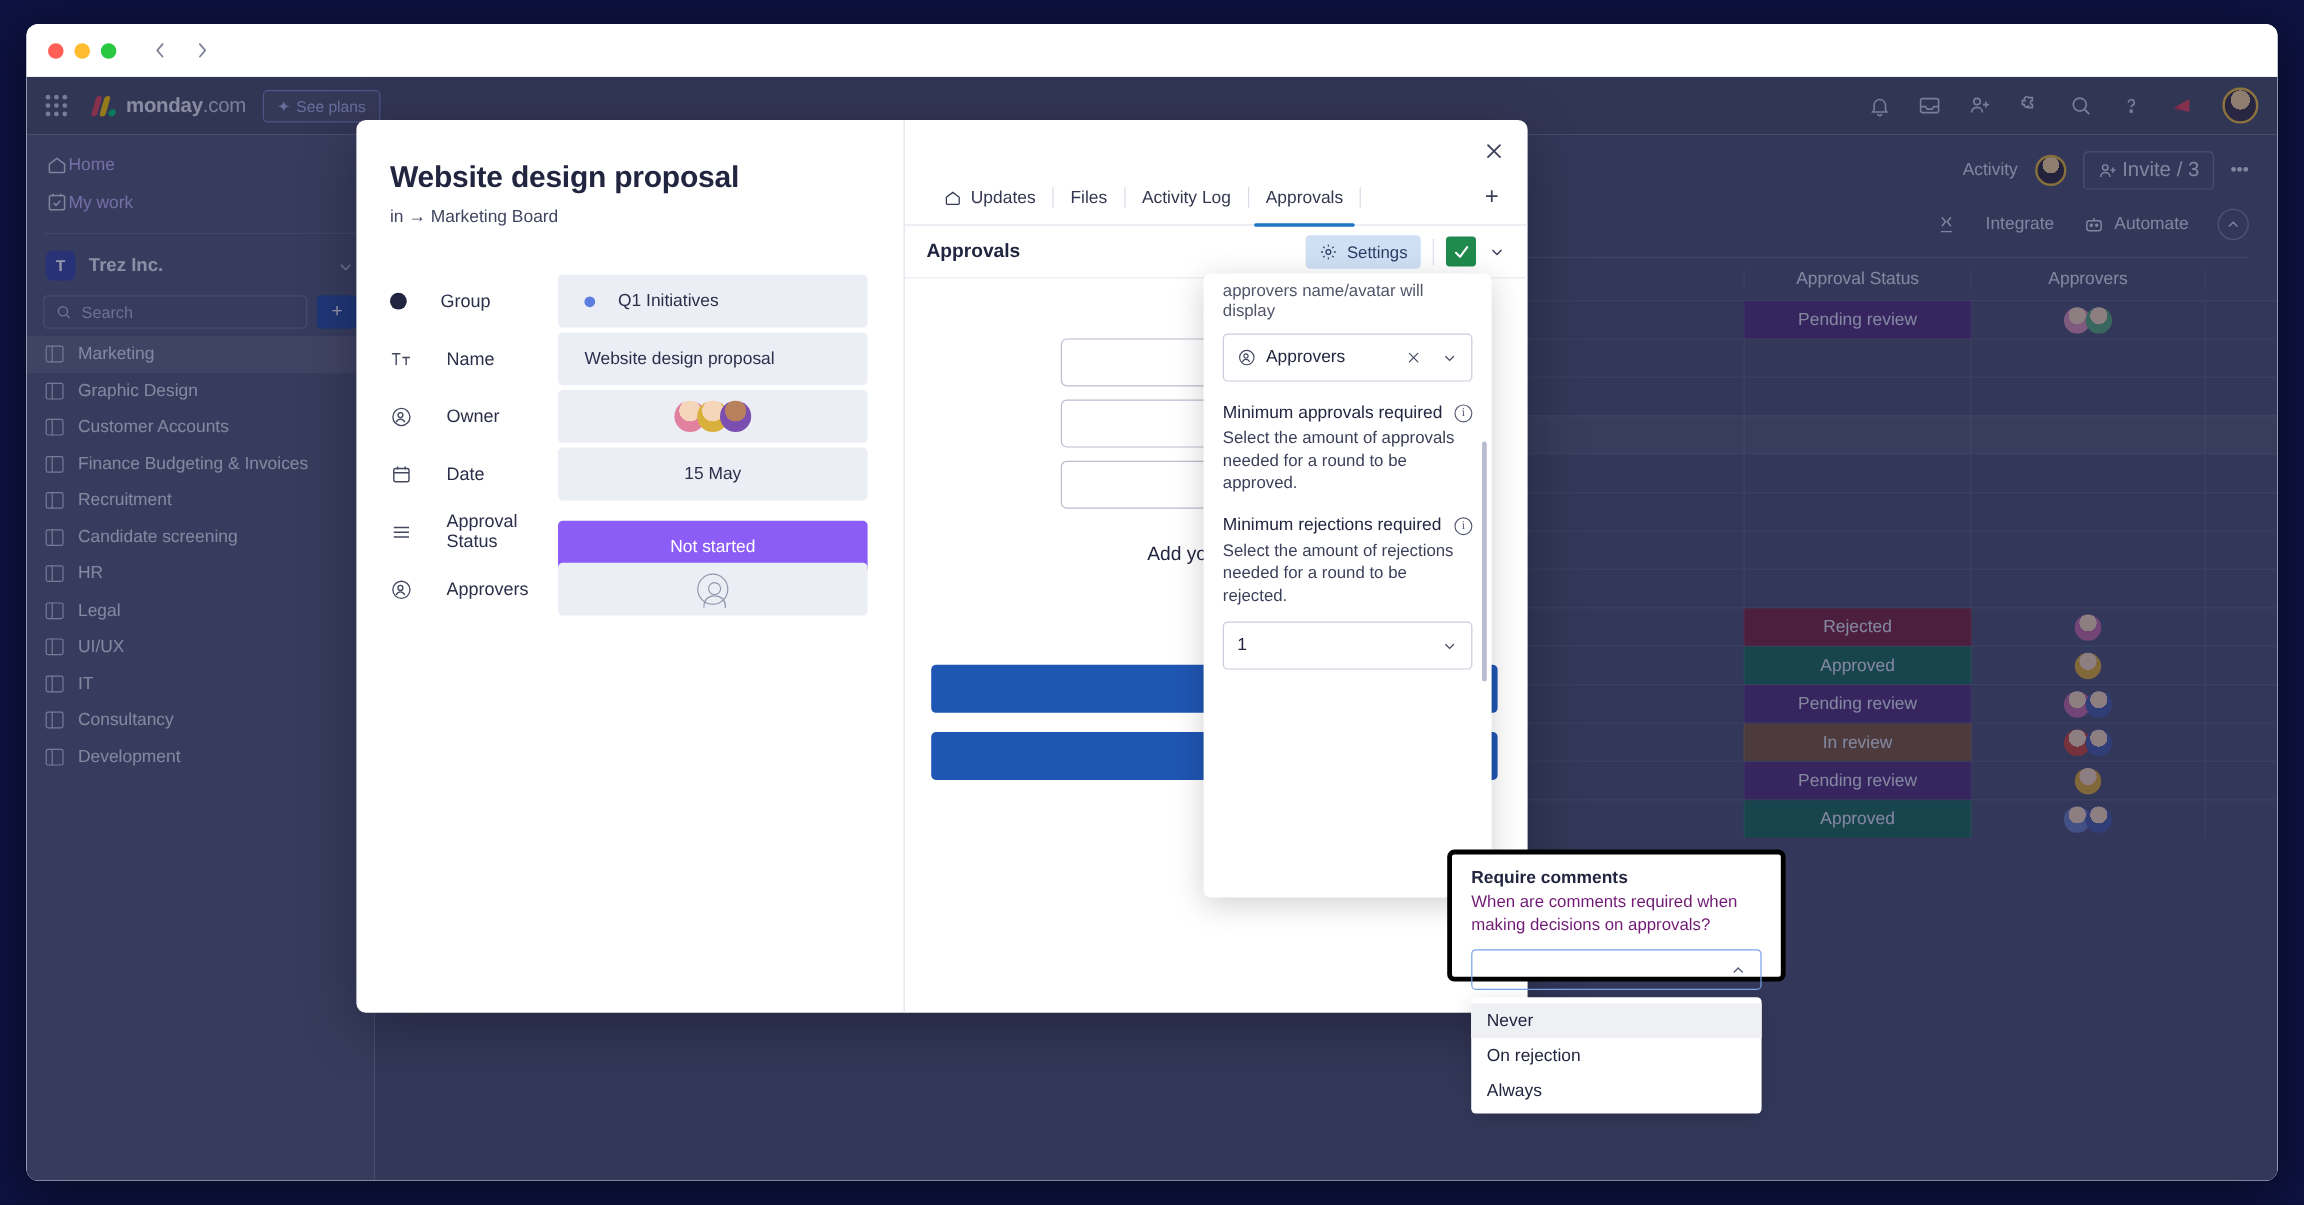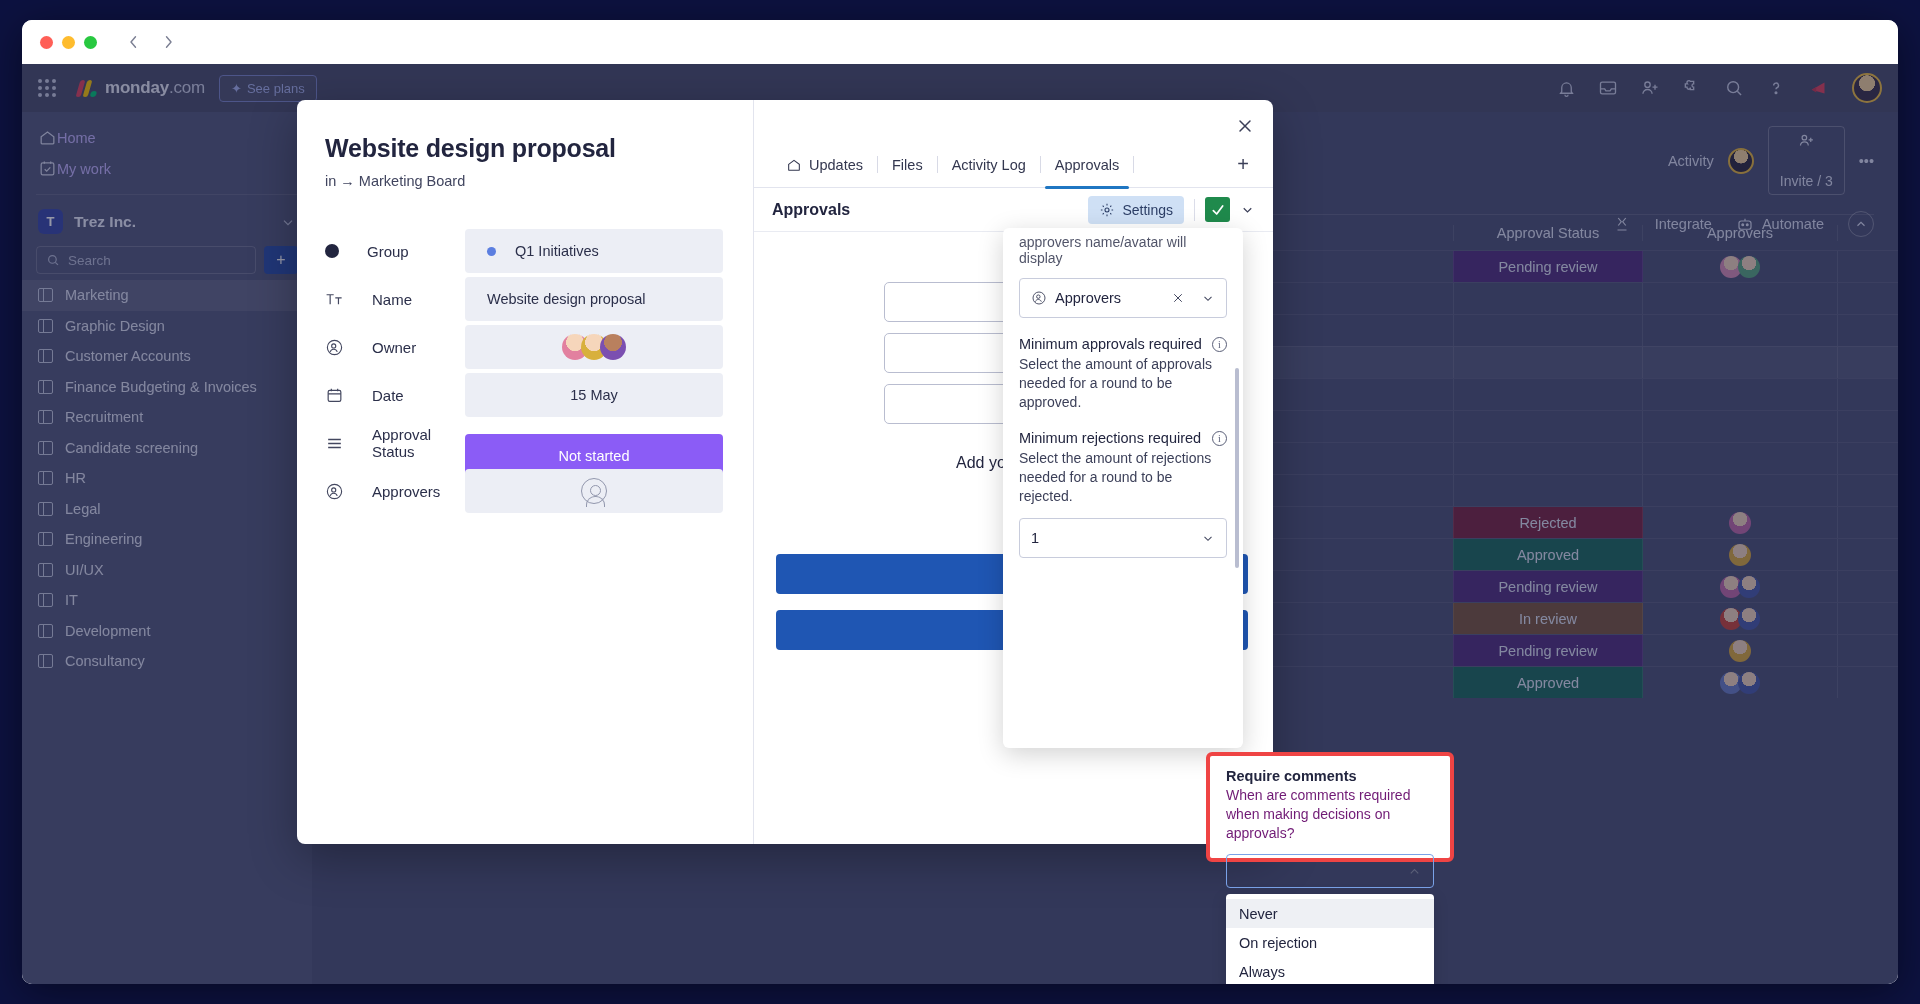--- a/index.html
+++ b/index.html
@@ -99,22 +99,22 @@
   .board-item.active { background: rgba(255,255,255,.09); }
   .board-ico { width: 15px; height: 14px; border: 1.4px solid #c5cade; border-radius: 2px; position: relative; flex: none; }
   .board-ico:after { content:''; position:absolute; left:4px; top:-1px; bottom:-1px; width:1.4px; background:#c5cade; }
 
   
   .main { flex: 1; background: #4e5374; position: relative; overflow: hidden; }
   .main-head { height: 92px; padding: 14px 24px 0 24px; position: relative; }
   .mh-row1 { display: flex; align-items: center; justify-content: flex-end; gap: 14px; color: #dbdff0; font-size: 14.5px; }
   .mh-row2 { display: flex; align-items: center; justify-content: flex-end; gap: 24px; color: #dbdff0; font-size: 14.5px; margin-top: 16px; }
   .pill-invite {
-    display: flex; align-items: center; gap: 24px; border: 1px solid rgba(255,255,255,.25);
-    border-radius: 4px; padding: 5px 11px; font-size: 14px; flex-direction: column;
+    display: flex; align-items: center; gap: 4px; border: 1px solid rgba(255,255,255,.25);
+    border-radius: 4px; padding: 5px 11px; font-size: 17px;
   }
   .act-avatar { width: 26px; height: 26px; border-radius: 50%; background: radial-gradient(circle at 50% 30%, #f2d29a 0 36%, #2f2a3c 37% 100%); border: 2px solid #e8b93c; }
   .chev-circle { width: 26px; height: 26px; border-radius: 50%; border: 1px solid rgba(255,255,255,.3); display: flex; align-items: center; justify-content: center; }
   .hr-line { height: 1px; background: rgba(255,255,255,.12); margin: 10px 24px 0 24px; }
 
   
   .board-table { position: absolute; left: 0; right: 0; top: 104px; bottom: 0; }
   .bt-head { display: flex; height: 34px; align-items: center; color: #c9cde2; font-size: 14.5px; }
   .bt-row { display: flex; height: 32px; align-items: stretch; border-top: 1px solid rgba(255,255,255,.08); }
   .bt-cell { display: flex; align-items: center; justify-content: center; font-size: 14.5px; color: #dfe3f2; }
@@ -205,23 +205,23 @@
   }
   .sp-select .sp-val { flex: 1; }
   .sp-label { margin-top: 18px; display: flex; align-items: center; font-size: 14.5px; color: #22253f; }
   .sp-label .info { margin-left: auto; }
   .sp-desc { font-size: 14px; color: #3b3f58; line-height: 19px; margin-top: 3px; }
   .sp-scroll { position: absolute; right: 4px; top: 140px; width: 4px; height: 200px; background: #b9bdd0; border-radius: 3px; }
   .info-circle { width: 15px; height: 15px; border-radius: 50%; border: 1.3px solid #5a5f78; display:flex; align-items:center; justify-content:center; font-size:10px; color:#5a5f78; font-family:"Liberation Serif", serif; }
 
   
   .highlight-card {
-    position: absolute; left: 1184px; top: 644px; width: 248px; height: 110px;
-    border: 4px solid #ef4444; border-radius: 6px; background: #fff;
-    padding: 12px 16px; z-index: 40; margin-top: 44px;
+    position: absolute; left: 1184px; top: 644px; width: 282px; height: 110px;
+    border: 4px solid #000000; border-radius: 6px; background: #fff;
+    padding: 12px 16px; z-index: 40;
   }
   .hc-title { font-size: 14.5px; font-weight: bold; color: #22253f; }
   .hc-desc { font-size: 14px; color: #701a75; line-height: 19px; margin-top: 2px; }
   .hc-select {
     margin-top: 11px; height: 34px; border: 1px solid #7aa2e8; border-radius: 4px;
     display: flex; align-items: center; padding: 0 11px; color: #22253f; font-size: 14.5px;
   }
   .hc-select .sp-val { flex: 1; }
   .hc-menu {
     margin-top: 6px; background: #fff; border-radius: 4px; box-shadow: 0 4px 16px rgba(0,0,0,.14);
@@ -407,37 +407,33 @@
             <div class="board-item">
               <span class="board-ico"></span>
               <span>HR</span>
             </div>
             <div class="board-item">
               <span class="board-ico"></span>
               <span>Legal</span>
             </div>
             <div class="board-item">
               <span class="board-ico"></span>
-              <span>Engineering</span>
-            </div>
-            <div class="board-item">
-              <span class="board-ico"></span>
               <span>UI/UX</span>
             </div>
             <div class="board-item">
               <span class="board-ico"></span>
               <span>IT</span>
             </div>
             <div class="board-item">
               <span class="board-ico"></span>
+              <span>Consultancy</span>
+            </div>
+            <div class="board-item">
+              <span class="board-ico"></span>
               <span>Development</span>
-            </div>
-            <div class="board-item">
-              <span class="board-ico"></span>
-              <span>Consultancy</span>
             </div>
           </div>
         </div>
 
         <div class="main">
           <div class="main-head">
             <div class="mh-row1">
               <span>Activity</span>
               <span class="act-avatar"></span>
               <span class="pill-invite">

